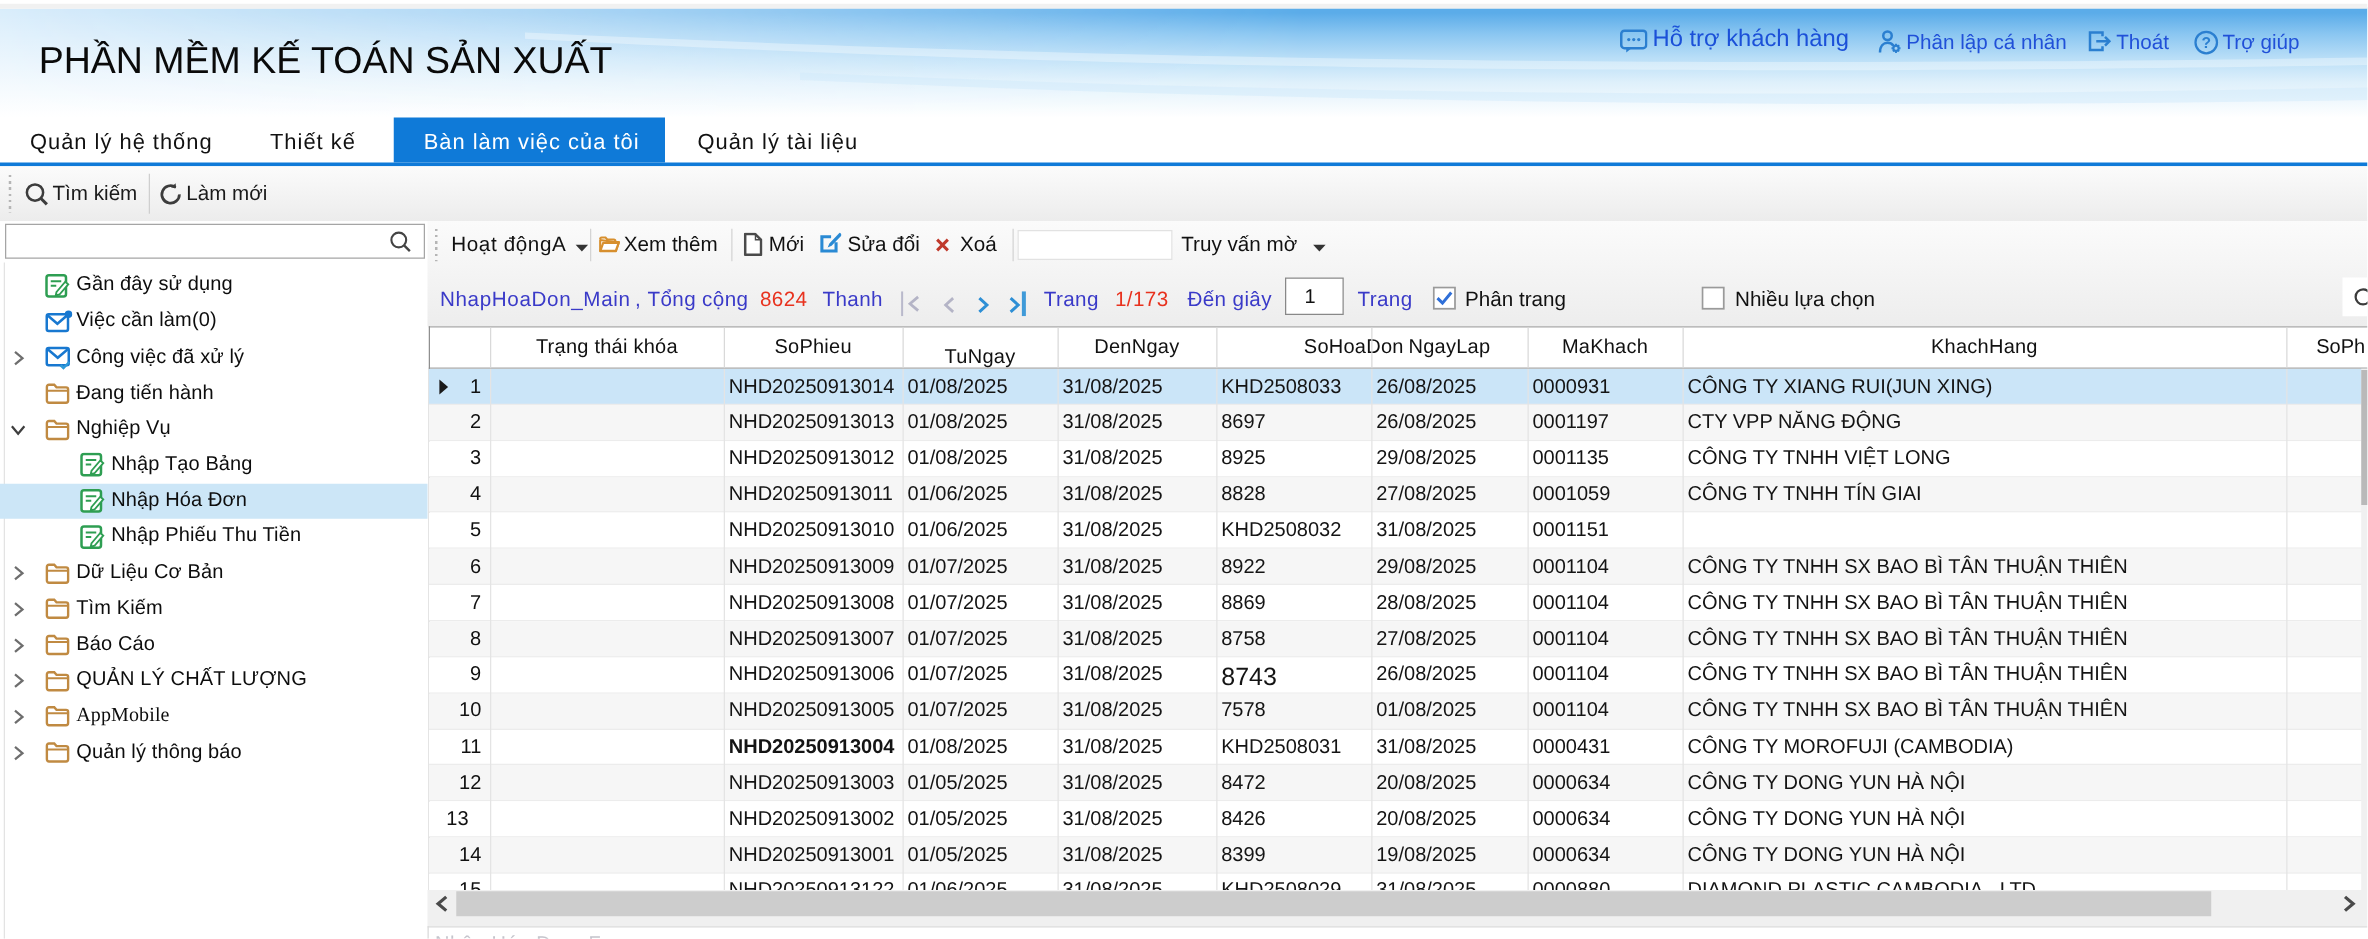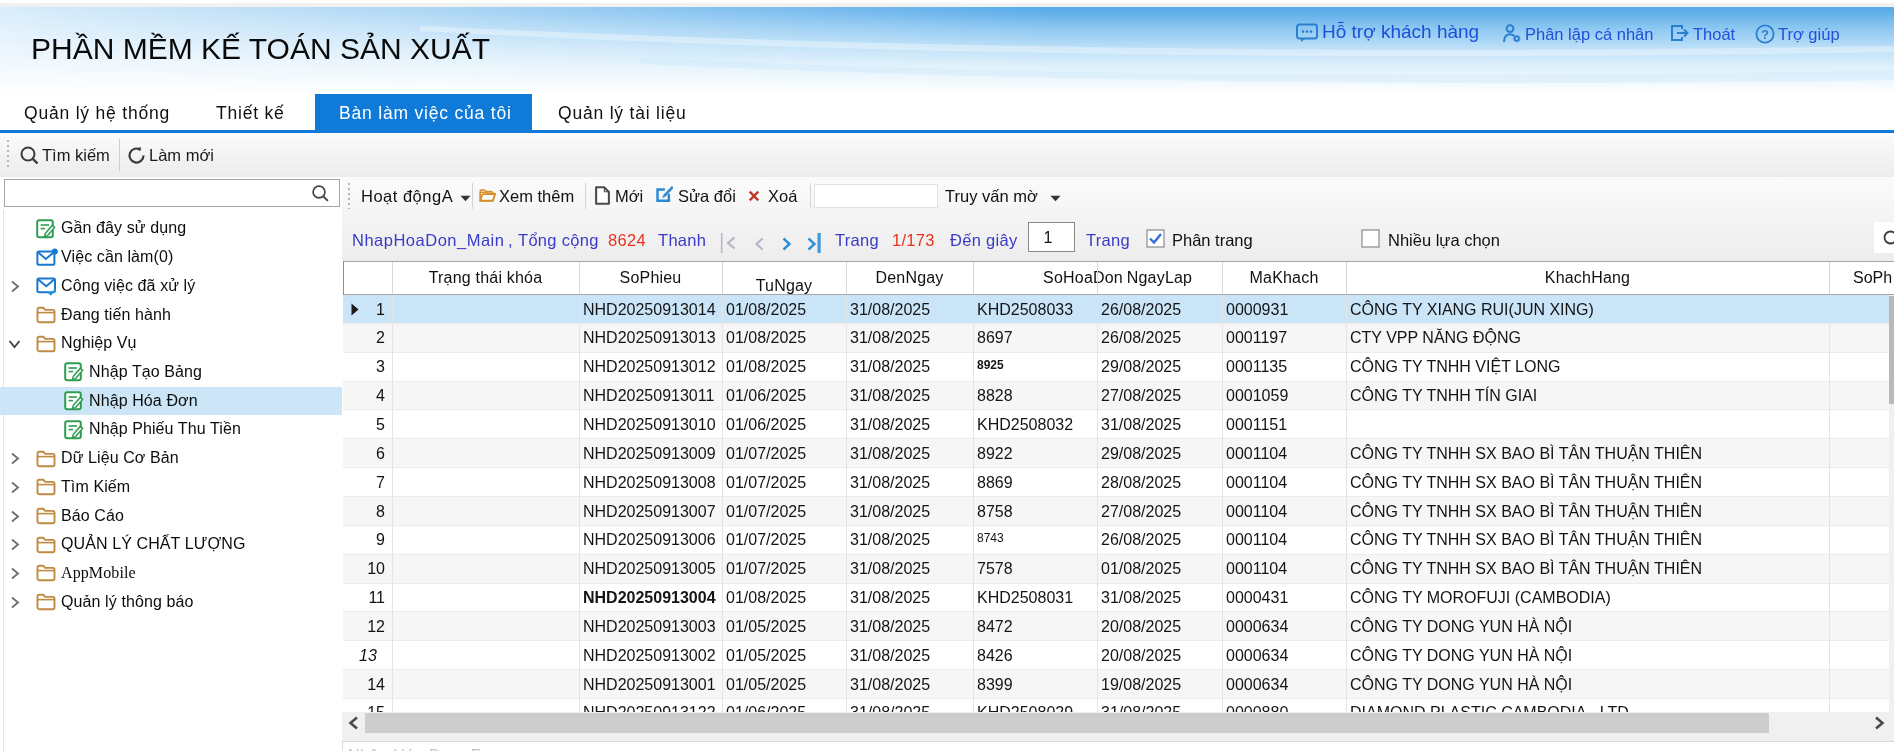--- a/index.html
+++ b/index.html
@@ -322,21 +322,21 @@
 <div class="ab" style="left:507px;top:34.4px;font-size:16px;letter-spacing:0px;color:#141414;white-space:nowrap;">31/08/2025</div>
 <div class="ab" style="left:634px;top:34.4px;font-size:16px;letter-spacing:0px;color:#141414;white-space:nowrap;">8697</div>
 <div class="ab" style="left:758px;top:34.4px;font-size:16px;letter-spacing:0px;color:#141414;white-space:nowrap;">26/08/2025</div>
 <div class="ab" style="left:883px;top:34.4px;font-size:16px;letter-spacing:0px;color:#141414;white-space:nowrap;">0001197</div>
 <div class="ab" style="left:1007px;top:34.4px;font-size:16px;letter-spacing:0px;color:#141414;white-space:nowrap;">CTY VPP NĂNG ĐỘNG</div>
 <div class="ab" style="left:0;top:57.7px;width:1551px;height:28.9px;background:#ffffff;border-bottom:1px solid #ececec;"></div>
 <div class="ab" style="left:0;top:63.2px;width:42px;font-size:16px;color:#111;text-align:right;">3</div>
 <div class="ab" style="left:240px;top:63.2px;font-size:16px;letter-spacing:0px;color:#141414;white-space:nowrap;">NHD20250913012</div>
 <div class="ab" style="left:383px;top:63.2px;font-size:16px;letter-spacing:0px;color:#141414;white-space:nowrap;">01/08/2025</div>
 <div class="ab" style="left:507px;top:63.2px;font-size:16px;letter-spacing:0px;color:#141414;white-space:nowrap;">31/08/2025</div>
-<div class="ab" style="left:634px;top:63.2px;font-size:12px;letter-spacing:0px;color:#141414;white-space:nowrap;font-weight:bold;">8925</div>
+<div class="ab" style="left:634px;top:63.2px;font-size:16px;letter-spacing:0px;color:#141414;white-space:nowrap;">8925</div>
 <div class="ab" style="left:758px;top:63.2px;font-size:16px;letter-spacing:0px;color:#141414;white-space:nowrap;">29/08/2025</div>
 <div class="ab" style="left:883px;top:63.2px;font-size:16px;letter-spacing:0px;color:#141414;white-space:nowrap;">0001135</div>
 <div class="ab" style="left:1007px;top:63.2px;font-size:16px;letter-spacing:0px;color:#141414;white-space:nowrap;">CÔNG TY TNHH VIỆT LONG</div>
 <div class="ab" style="left:0;top:86.6px;width:1551px;height:28.9px;background:#f6f6f6;border-bottom:1px solid #ececec;"></div>
 <div class="ab" style="left:0;top:92.1px;width:42px;font-size:16px;color:#111;text-align:right;">4</div>
 <div class="ab" style="left:240px;top:92.1px;font-size:16px;letter-spacing:0px;color:#141414;white-space:nowrap;">NHD20250913011</div>
 <div class="ab" style="left:383px;top:92.1px;font-size:16px;letter-spacing:0px;color:#141414;white-space:nowrap;">01/06/2025</div>
 <div class="ab" style="left:507px;top:92.1px;font-size:16px;letter-spacing:0px;color:#141414;white-space:nowrap;">31/08/2025</div>
 <div class="ab" style="left:634px;top:92.1px;font-size:16px;letter-spacing:0px;color:#141414;white-space:nowrap;">8828</div>
 <div class="ab" style="left:758px;top:92.1px;font-size:16px;letter-spacing:0px;color:#141414;white-space:nowrap;">27/08/2025</div>
@@ -375,21 +375,21 @@
 <div class="ab" style="left:507px;top:207.5px;font-size:16px;letter-spacing:0px;color:#141414;white-space:nowrap;">31/08/2025</div>
 <div class="ab" style="left:634px;top:207.5px;font-size:16px;letter-spacing:0px;color:#141414;white-space:nowrap;">8758</div>
 <div class="ab" style="left:758px;top:207.5px;font-size:16px;letter-spacing:0px;color:#141414;white-space:nowrap;">27/08/2025</div>
 <div class="ab" style="left:883px;top:207.5px;font-size:16px;letter-spacing:0px;color:#141414;white-space:nowrap;">0001104</div>
 <div class="ab" style="left:1007px;top:207.5px;font-size:16px;letter-spacing:0px;color:#141414;white-space:nowrap;">CÔNG TY TNHH SX BAO BÌ TÂN THUẬN THIÊN</div>
 <div class="ab" style="left:0;top:230.8px;width:1551px;height:28.9px;background:#ffffff;border-bottom:1px solid #ececec;"></div>
 <div class="ab" style="left:0;top:236.3px;width:42px;font-size:16px;color:#111;text-align:right;">9</div>
 <div class="ab" style="left:240px;top:236.3px;font-size:16px;letter-spacing:0px;color:#141414;white-space:nowrap;">NHD20250913006</div>
 <div class="ab" style="left:383px;top:236.3px;font-size:16px;letter-spacing:0px;color:#141414;white-space:nowrap;">01/07/2025</div>
 <div class="ab" style="left:507px;top:236.3px;font-size:16px;letter-spacing:0px;color:#141414;white-space:nowrap;">31/08/2025</div>
-<div class="ab" style="left:634px;top:236.3px;font-size:12px;letter-spacing:0px;color:#141414;white-space:nowrap;">8743</div>
+<div class="ab" style="left:634px;top:236.3px;font-size:20px;letter-spacing:0px;color:#141414;white-space:nowrap;">8743</div>
 <div class="ab" style="left:758px;top:236.3px;font-size:16px;letter-spacing:0px;color:#141414;white-space:nowrap;">26/08/2025</div>
 <div class="ab" style="left:883px;top:236.3px;font-size:16px;letter-spacing:0px;color:#141414;white-space:nowrap;">0001104</div>
 <div class="ab" style="left:1007px;top:236.3px;font-size:16px;letter-spacing:0px;color:#141414;white-space:nowrap;">CÔNG TY TNHH SX BAO BÌ TÂN THUẬN THIÊN</div>
 <div class="ab" style="left:0;top:259.7px;width:1551px;height:28.9px;background:#f6f6f6;border-bottom:1px solid #ececec;"></div>
 <div class="ab" style="left:0;top:265.2px;width:42px;font-size:16px;color:#111;text-align:right;">10</div>
 <div class="ab" style="left:240px;top:265.2px;font-size:16px;letter-spacing:0px;color:#141414;white-space:nowrap;">NHD20250913005</div>
 <div class="ab" style="left:383px;top:265.2px;font-size:16px;letter-spacing:0px;color:#141414;white-space:nowrap;">01/07/2025</div>
 <div class="ab" style="left:507px;top:265.2px;font-size:16px;letter-spacing:0px;color:#141414;white-space:nowrap;">31/08/2025</div>
 <div class="ab" style="left:634px;top:265.2px;font-size:16px;letter-spacing:0px;color:#141414;white-space:nowrap;">7578</div>
 <div class="ab" style="left:758px;top:265.2px;font-size:16px;letter-spacing:0px;color:#141414;white-space:nowrap;">01/08/2025</div>
@@ -407,21 +407,21 @@
 <div class="ab" style="left:0;top:317.4px;width:1551px;height:28.9px;background:#f6f6f6;border-bottom:1px solid #ececec;"></div>
 <div class="ab" style="left:0;top:322.9px;width:42px;font-size:16px;color:#111;text-align:right;">12</div>
 <div class="ab" style="left:240px;top:322.9px;font-size:16px;letter-spacing:0px;color:#141414;white-space:nowrap;">NHD20250913003</div>
 <div class="ab" style="left:383px;top:322.9px;font-size:16px;letter-spacing:0px;color:#141414;white-space:nowrap;">01/05/2025</div>
 <div class="ab" style="left:507px;top:322.9px;font-size:16px;letter-spacing:0px;color:#141414;white-space:nowrap;">31/08/2025</div>
 <div class="ab" style="left:634px;top:322.9px;font-size:16px;letter-spacing:0px;color:#141414;white-space:nowrap;">8472</div>
 <div class="ab" style="left:758px;top:322.9px;font-size:16px;letter-spacing:0px;color:#141414;white-space:nowrap;">20/08/2025</div>
 <div class="ab" style="left:883px;top:322.9px;font-size:16px;letter-spacing:0px;color:#141414;white-space:nowrap;">0000634</div>
 <div class="ab" style="left:1007px;top:322.9px;font-size:16px;letter-spacing:0px;color:#141414;white-space:nowrap;">CÔNG TY DONG YUN HÀ NỘI</div>
 <div class="ab" style="left:0;top:346.2px;width:1551px;height:28.9px;background:#ffffff;border-bottom:1px solid #ececec;"></div>
-<div class="ab" style="left:16px;top:351.7px;width:42px;font-size:16px;color:#111;text-align:left;font-style:italic;">13</div>
+<div class="ab" style="left:2px;top:351.7px;width:42px;font-size:16px;color:#111;text-align:center;">13</div>
 <div class="ab" style="left:240px;top:351.7px;font-size:16px;letter-spacing:0px;color:#141414;white-space:nowrap;">NHD20250913002</div>
 <div class="ab" style="left:383px;top:351.7px;font-size:16px;letter-spacing:0px;color:#141414;white-space:nowrap;">01/05/2025</div>
 <div class="ab" style="left:507px;top:351.7px;font-size:16px;letter-spacing:0px;color:#141414;white-space:nowrap;">31/08/2025</div>
 <div class="ab" style="left:634px;top:351.7px;font-size:16px;letter-spacing:0px;color:#141414;white-space:nowrap;">8426</div>
 <div class="ab" style="left:758px;top:351.7px;font-size:16px;letter-spacing:0px;color:#141414;white-space:nowrap;">20/08/2025</div>
 <div class="ab" style="left:883px;top:351.7px;font-size:16px;letter-spacing:0px;color:#141414;white-space:nowrap;">0000634</div>
 <div class="ab" style="left:1007px;top:351.7px;font-size:16px;letter-spacing:0px;color:#141414;white-space:nowrap;">CÔNG TY DONG YUN HÀ NỘI</div>
 <div class="ab" style="left:0;top:375.1px;width:1551px;height:28.9px;background:#f6f6f6;border-bottom:1px solid #ececec;"></div>
 <div class="ab" style="left:0;top:380.6px;width:42px;font-size:16px;color:#111;text-align:right;">14</div>
 <div class="ab" style="left:240px;top:380.6px;font-size:16px;letter-spacing:0px;color:#141414;white-space:nowrap;">NHD20250913001</div>

